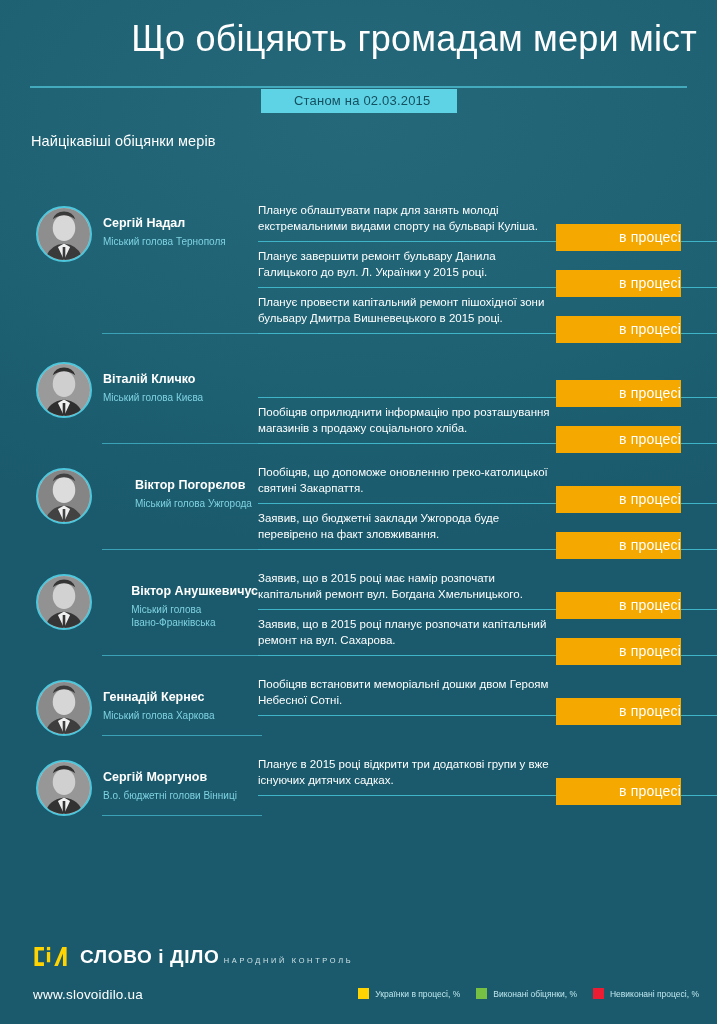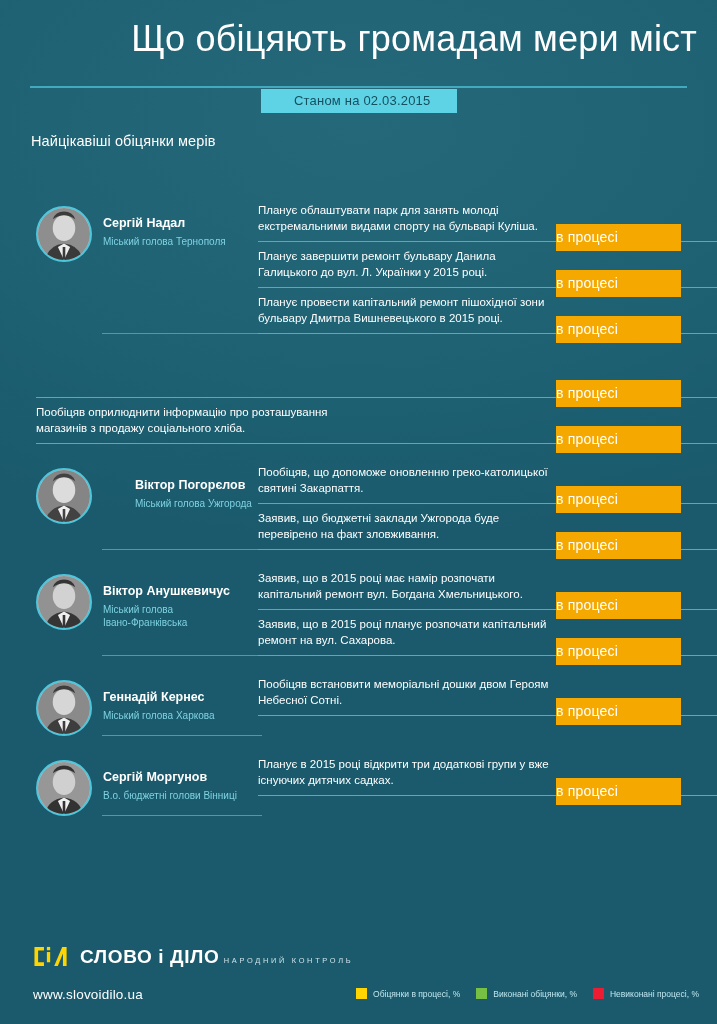--- a/index.html
+++ b/index.html
@@ -157,21 +157,21 @@
   .badge {
     position: absolute;
     right: 36px;
     bottom: -10px;
     background: #f5a800;
     color: #ffffff;
     font-size: 14px;
     line-height: 1;
     padding: 6px 0 7px;
     width: 125px;
-    text-align: left;
+    text-align: right;
     letter-spacing: .2px;
     box-sizing: border-box;
   }
 
   
   .mayor[data-rows="3"] { margin-bottom: 18px; }
 
   
   .footer {
     position: absolute;
@@ -272,20 +272,37 @@
             <div class="promise-text">Планує завершити ремонт бульвару Данила Галицького до вул. Л. Українки у 2015 році.</div>
             <div class="badge">в процесі</div>
           </div>
           <div class="promise">
             <div class="promise-text">Планує провести капітальний ремонт пішохідної зони бульвару Дмитра Вишневецького в 2015 році.</div>
             <div class="badge">в процесі</div>
           </div>
         </div>
       </div>
       <div class="mayor" data-rows="2">
+        <div class="person" style="min-height: 92px;">
+          <div class="avatar">
+            <svg viewBox="0 0 60 60" xmlns="http://www.w3.org/2000/svg">
+              <rect width="60" height="60" fill="#9a9a9a"></rect>
+              <ellipse cx="30" cy="23" rx="13" ry="15" fill="#cfcfcf"></ellipse>
+              <path d="M17 13 q13 -9 26 0 q-3 -9 -13 -9 q-10 0 -13 9 z" fill="#2f2f2f"></path>
+              <path d="M8 60 q4 -17 22 -19 q18 2 22 19 z" fill="#2f2f2f"></path>
+              <path d="M30 41 l-7 4 l7 15 l7 -15 z" fill="#f0f0f0"></path>
+              <rect x="28.5" y="45" width="3" height="14" fill="#2f2f2f"></rect>
+            </svg>
+          </div>
+          <div class="person-text">
+            <div class="person-name">Віталій Кличко</div>
+            <div class="person-role">Міський голова Києва</div>
+          </div>
+          <div class="person-rule"></div>
+        </div>
         <div class="promises">
           <div class="promise">
             <div class="badge">в процесі</div>
           </div>
           <div class="promise">
             <div class="promise-text">Пообіцяв оприлюднити інформацію про розташування магазинів з продажу соціального хліба.</div>
             <div class="badge">в процесі</div>
           </div>
         </div>
       </div>
@@ -312,21 +329,21 @@
             <div class="promise-text">Пообіцяв, що допоможе оновленню греко-католицької святині Закарпаття.</div>
             <div class="badge">в процесі</div>
           </div>
           <div class="promise">
             <div class="promise-text">Заявив, що бюджетні заклади Ужгорода буде перевірено на факт зловживання.</div>
             <div class="badge">в процесі</div>
           </div>
         </div>
       </div>
       <div class="mayor" data-rows="2">
-        <div class="person" style="min-height: 92px;">
+        <div class="person" style="min-height: 92px; justify-content: space-between;">
           <div class="avatar">
             <svg viewBox="0 0 60 60" xmlns="http://www.w3.org/2000/svg">
               <rect width="60" height="60" fill="#929292"></rect>
               <ellipse cx="30" cy="23" rx="13" ry="15" fill="#d2d2d2"></ellipse>
               <path d="M17 13 q13 -9 26 0 q-3 -9 -13 -9 q-10 0 -13 9 z" fill="#353535"></path>
               <path d="M8 60 q4 -17 22 -19 q18 2 22 19 z" fill="#353535"></path>
               <path d="M30 41 l-7 4 l7 15 l7 -15 z" fill="#f0f0f0"></path>
               <rect x="28.5" y="45" width="3" height="14" fill="#353535"></rect>
             </svg>
           </div>
@@ -411,21 +428,21 @@
       </span>
       <span class="logo-words">
         <span class="logo-main">СЛОВО і ДІЛО</span>
         <span class="logo-sub">НАРОДНИЙ КОНТРОЛЬ</span>
       </span>
     </div>
     <div class="site">www.slovoidilo.ua</div>
     <div class="legend">
         <div class="legend-item">
           <span class="legend-swatch" style="background: rgb(255, 212, 0);"></span>
-          <span class="legend-label">Обіцянки в процесі, %</span>
+          <span class="legend-label">Українки в процесі, %</span>
         </div>
         <div class="legend-item">
           <span class="legend-swatch" style="background: rgb(118, 192, 67);"></span>
           <span class="legend-label">Виконані обіцянки, %</span>
         </div>
         <div class="legend-item">
           <span class="legend-swatch" style="background: rgb(236, 28, 51);"></span>
           <span class="legend-label">Невиконані процесі, %</span>
         </div>
       </div>

